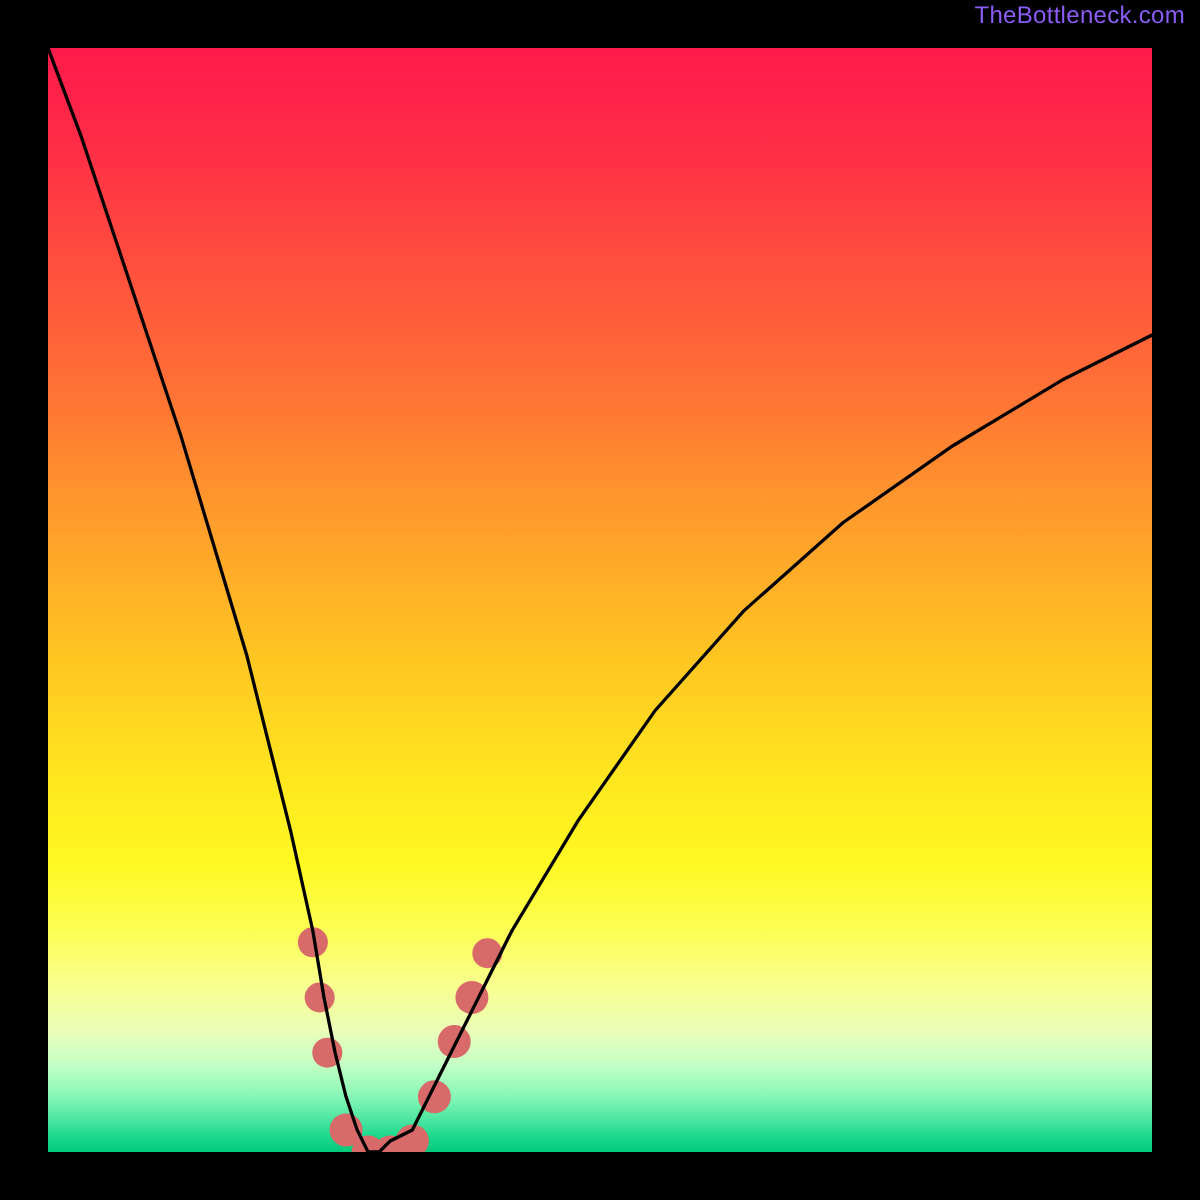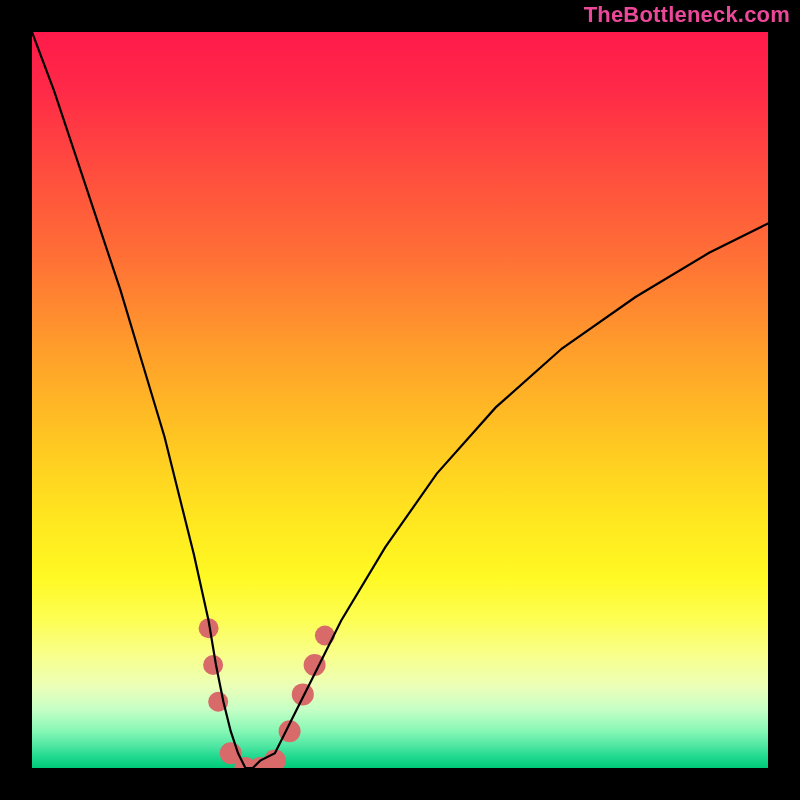--- a/index.html
+++ b/index.html
@@ -46,23 +46,23 @@
       #86f7b5 95%,
       #4fe6a2 97%,
       #1fd98e 98.5%,
       #00c97a 100%
     );
   }
   .watermark {
     position: absolute;
     top: 2px;
     right: 10px;
-    color: #ec4899;
-    font-size: 22px;
-    font-weight: 700;
+    color: #8b5cf6;
+    font-size: 16px;
+    font-weight: 400;
     letter-spacing: 0.2px;
   }
   svg.curve {
     position: absolute;
     inset: 0;
   }
 </style>
 </head>
 <body>
 

